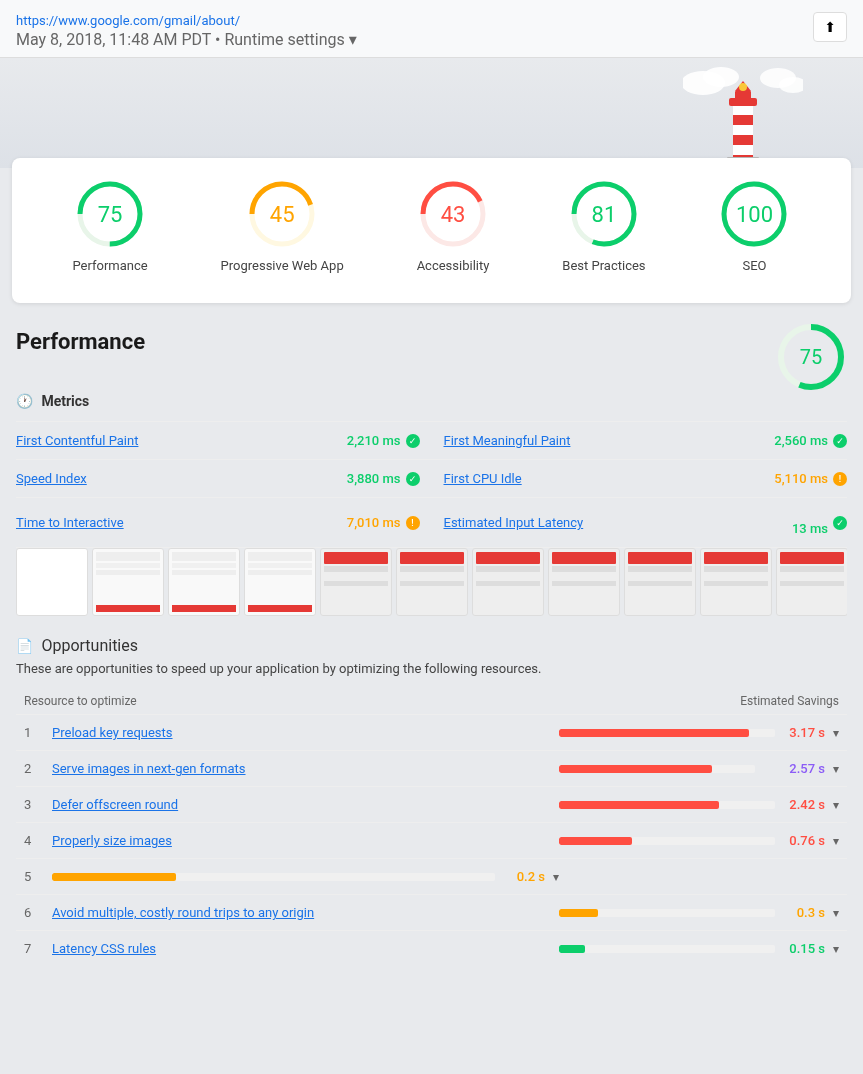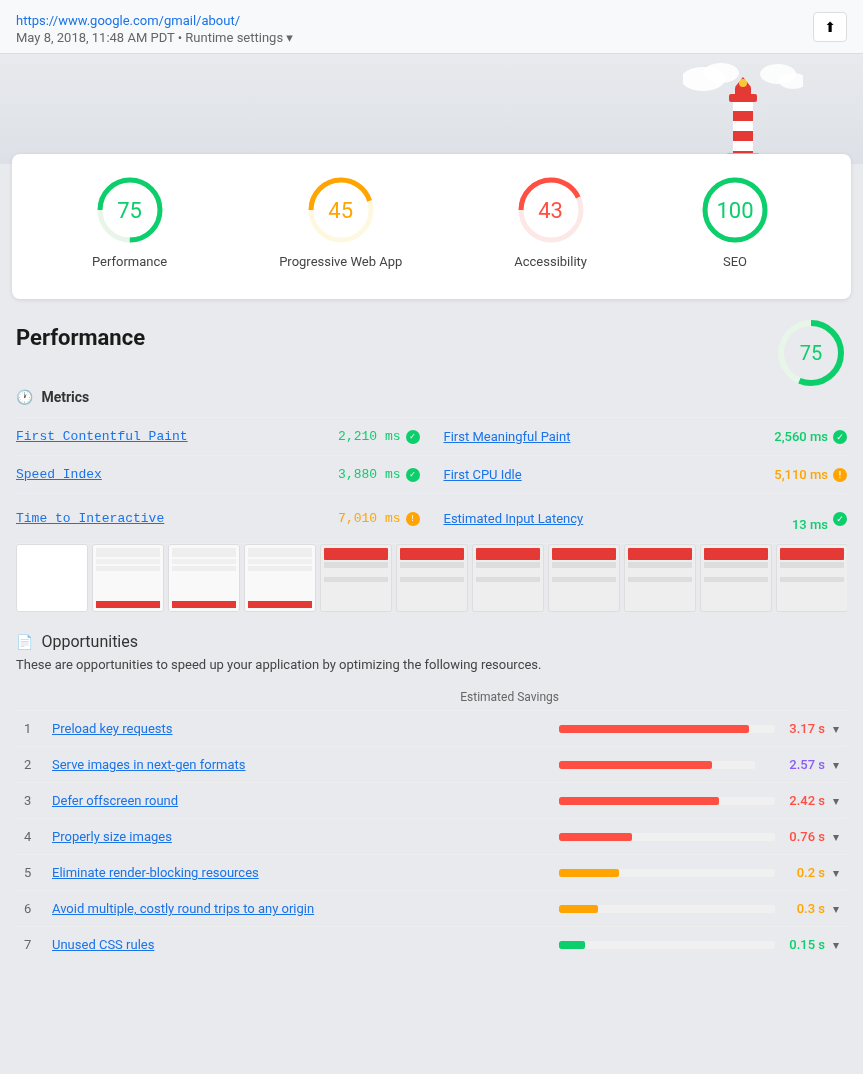--- a/index.html
+++ b/index.html
@@ -18,21 +18,21 @@
       display: flex;
       justify-content: space-between;
       align-items: flex-start;
     }
     .header-left a {
       color: #1a73e8;
       font-size: 13px;
       text-decoration: none;
     }
     .header-meta {
-      font-size: 13px;
+      font-size: 16px;
       color: #666;
       margin-top: 2px;
     }
     .share-btn {
       background: white;
       border: 1px solid #ddd;
       border-radius: 4px;
       padding: 6px 10px;
       cursor: pointer;
       font-size: 14px;
@@ -261,21 +261,21 @@
       text-align: right;
     }
     .opp-chevron {
       font-size: 12px;
       color: #666;
       cursor: pointer;
     }
     .section-perf-wrap {
       position: relative;
     }
-    .metrics-left { padding-right: 12px; font-family: Liberation Mono, monospace; }
+    .metrics-left { padding-right: 12px; }
     .metrics-right { padding-left: 12px; }
   </style>
 </head>
 <body>
 
 <div class="header">
   <div class="header-left">
     <a>https://www.google.com/gmail/about/</a>
     <div class="header-meta">May 8, 2018, 11:48 AM PDT • Runtime settings ▾</div>
   </div>
@@ -338,20 +338,30 @@
         <circle cx="36" cy="36" r="30" fill="none" stroke="#ff4e42" stroke-width="5" stroke-dasharray="188.5" stroke-dashoffset="107.4" transform="rotate(-90 36 36)"></circle>
       </svg>
       <span class="score-number" style="color:#ff4e42">43</span>
     </div>
     <span class="score-label">Accessibility</span>
   </div>
       <div class="score-item">
     <div class="score-circle-wrap">
       <svg width="72" height="72">
         <circle cx="36" cy="36" r="30" fill="none" stroke="#e8f5e9" stroke-width="5"></circle>
+        <circle cx="36" cy="36" r="30" fill="none" stroke="#0cce6b" stroke-width="5" stroke-dasharray="188.5" stroke-dashoffset="35.8" transform="rotate(-90 36 36)"></circle>
+      </svg>
+      <span class="score-number" style="color:#0cce6b">81</span>
+    </div>
+    <span class="score-label">Best Practices</span>
+  </div>
+      <div class="score-item">
+    <div class="score-circle-wrap">
+      <svg width="72" height="72">
+        <circle cx="36" cy="36" r="30" fill="none" stroke="#e8f5e9" stroke-width="5"></circle>
         <circle cx="36" cy="36" r="30" fill="none" stroke="#0cce6b" stroke-width="5" stroke-dasharray="188.5" stroke-dashoffset="0.0" transform="rotate(-90 36 36)"></circle>
       </svg>
       <span class="score-number" style="color:#0cce6b">100</span>
     </div>
     <span class="score-label">SEO</span>
   </div>
     </div>
 </div>
 
 <div class="main-content">
@@ -505,20 +515,21 @@
       </div>
     </div>
 
   <div class="opportunities-section">
     <div class="opp-header">
       <span style="font-size:14px;">📄</span>
       <span class="opp-title">Opportunities</span>
     </div>
     <div class="opp-desc">These are opportunities to speed up your application by optimizing the following resources.</div>
     <div class="opp-table-header">
+      <span>Resource to optimize</span>
       <span style="text-align:right;">Estimated Savings</span>
     </div>
     <div id="opp-rows">
         <div class="opp-row">
     <span class="opp-num">1</span>
     <span class="opp-name">Preload key requests</span>
     <div class="opp-right">
       <div class="opp-bar-wrap">
         <div class="opp-bar" style="width:88%;background:#ff4e42;"></div>
       </div>
@@ -554,21 +565,20 @@
     <div class="opp-right">
       <div class="opp-bar-wrap">
         <div class="opp-bar" style="width:34%;background:#ff4e42;"></div>
       </div>
       <span class="opp-saving" style="color:#ff4e42;">0.76 s</span>
       <span class="opp-chevron">▾</span>
     </div>
   </div>
         <div class="opp-row">
     <span class="opp-num">5</span>
-    <span class="opp-name">Eliminate render-blocking resources</span>
     <div class="opp-right">
       <div class="opp-bar-wrap">
         <div class="opp-bar" style="width:28%;background:#ffa400;"></div>
       </div>
       <span class="opp-saving" style="color:#ffa400;">0.2 s</span>
       <span class="opp-chevron">▾</span>
     </div>
   </div>
         <div class="opp-row">
     <span class="opp-num">6</span>
@@ -576,21 +586,21 @@
     <div class="opp-right">
       <div class="opp-bar-wrap">
         <div class="opp-bar" style="width:18%;background:#ffa400;"></div>
       </div>
       <span class="opp-saving" style="color:#ffa400;">0.3 s</span>
       <span class="opp-chevron">▾</span>
     </div>
   </div>
         <div class="opp-row">
     <span class="opp-num">7</span>
-    <span class="opp-name">Unused CSS rules</span>
+    <span class="opp-name">Latency CSS rules</span>
     <div class="opp-right">
       <div class="opp-bar-wrap">
         <div class="opp-bar" style="width:12%;background:#0cce6b;"></div>
       </div>
       <span class="opp-saving" style="color:#0cce6b;">0.15 s</span>
       <span class="opp-chevron">▾</span>
     </div>
   </div>
       </div>
   </div>

